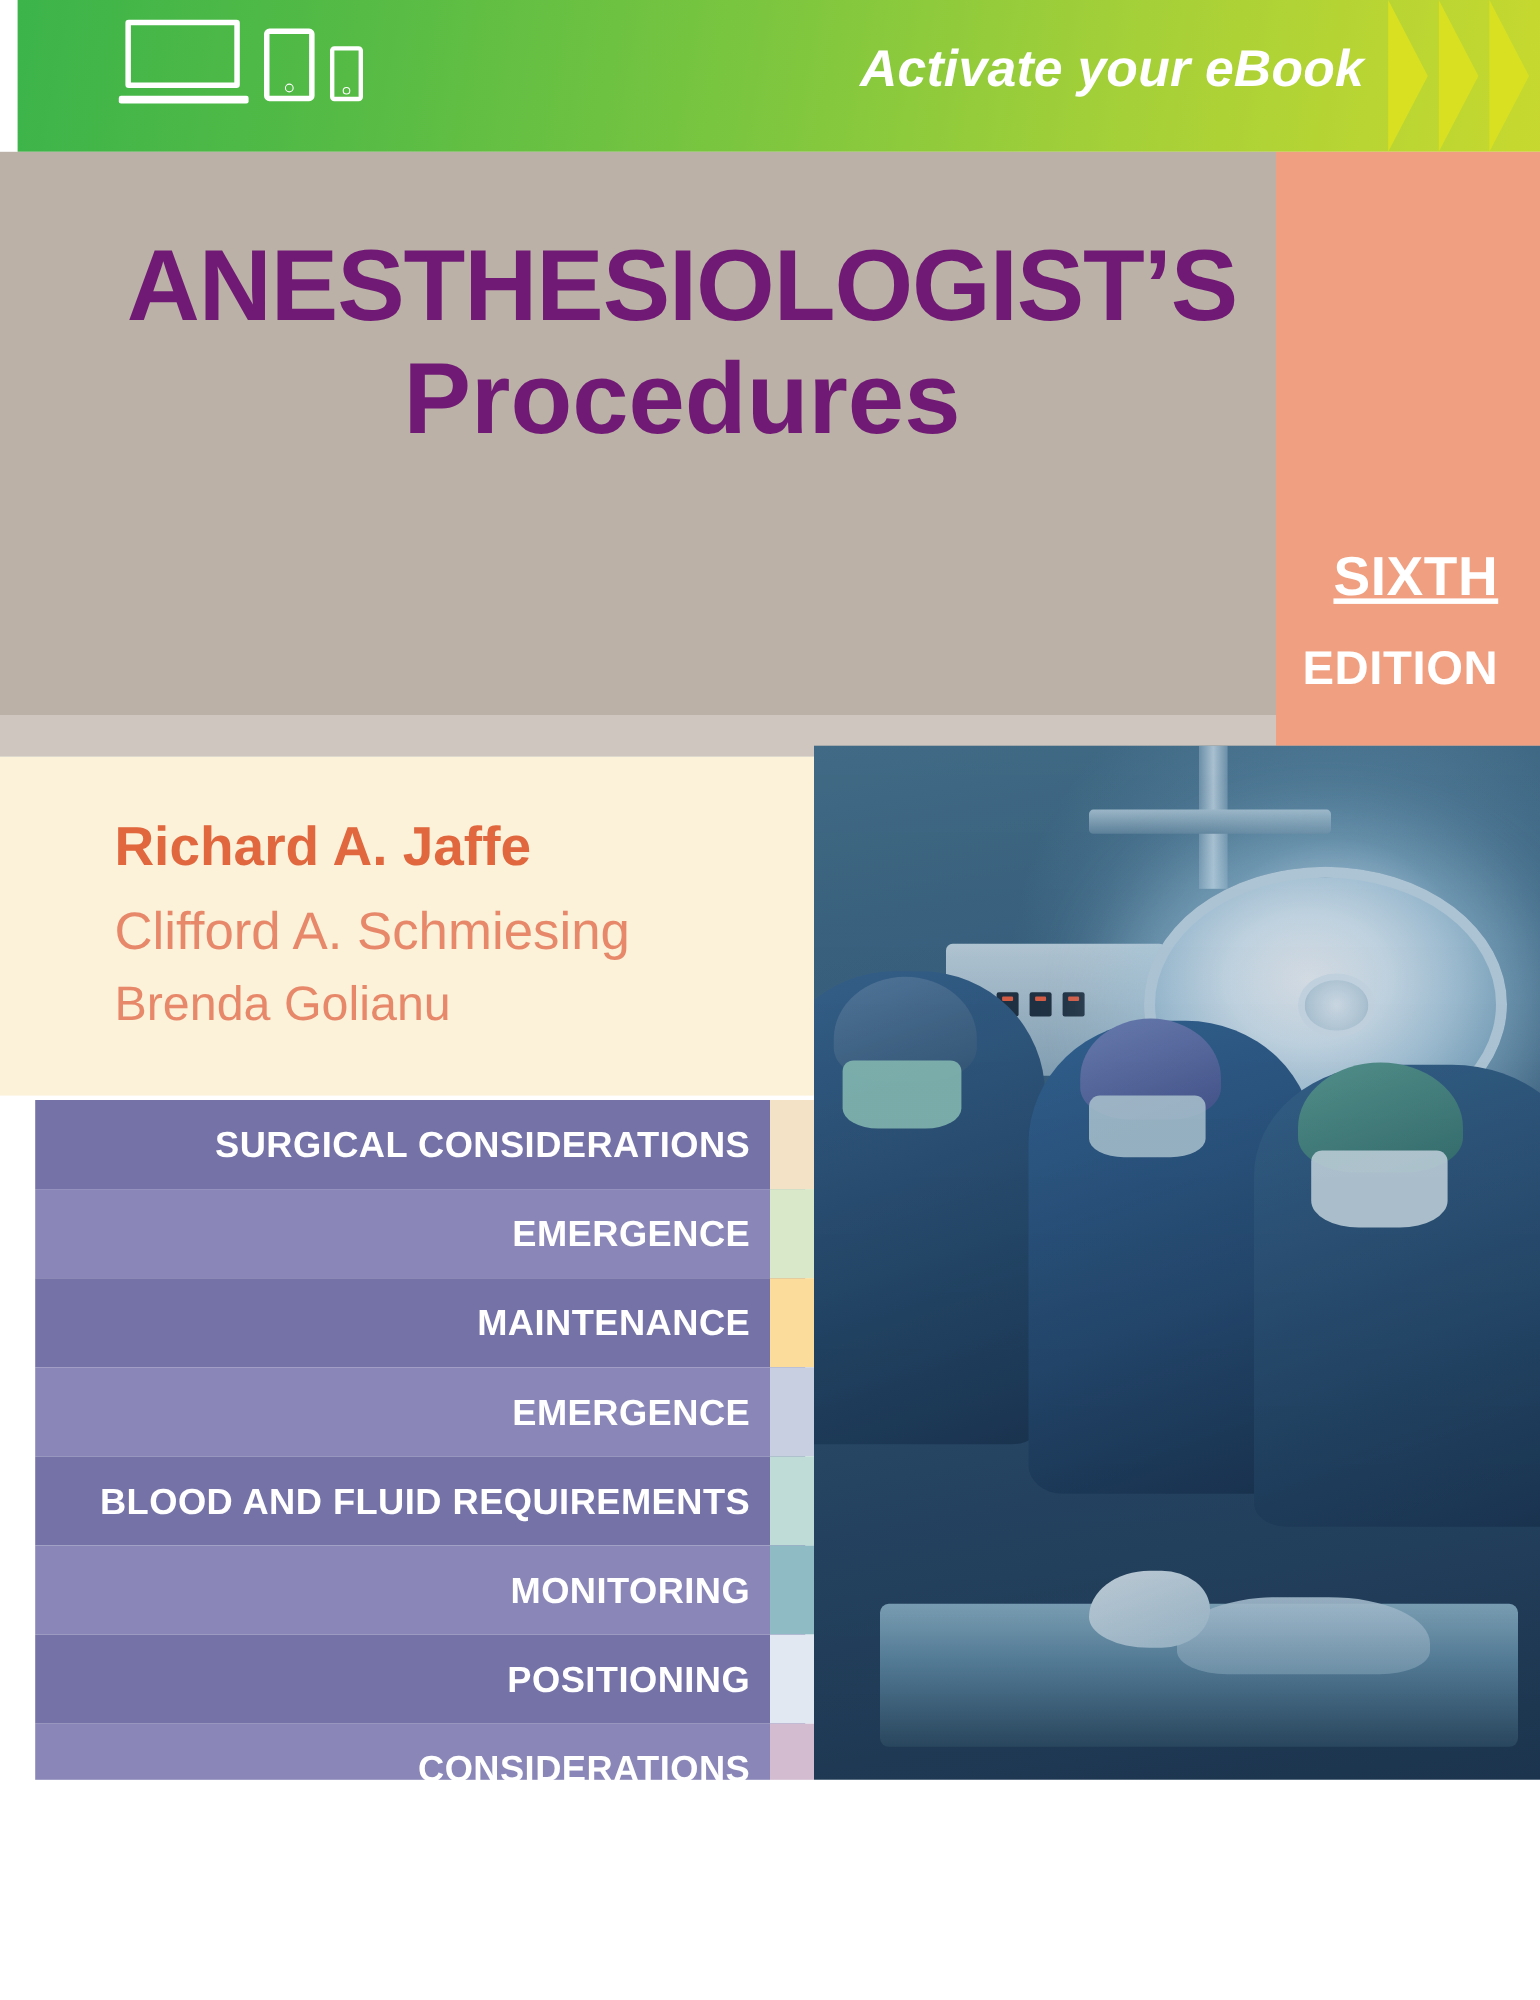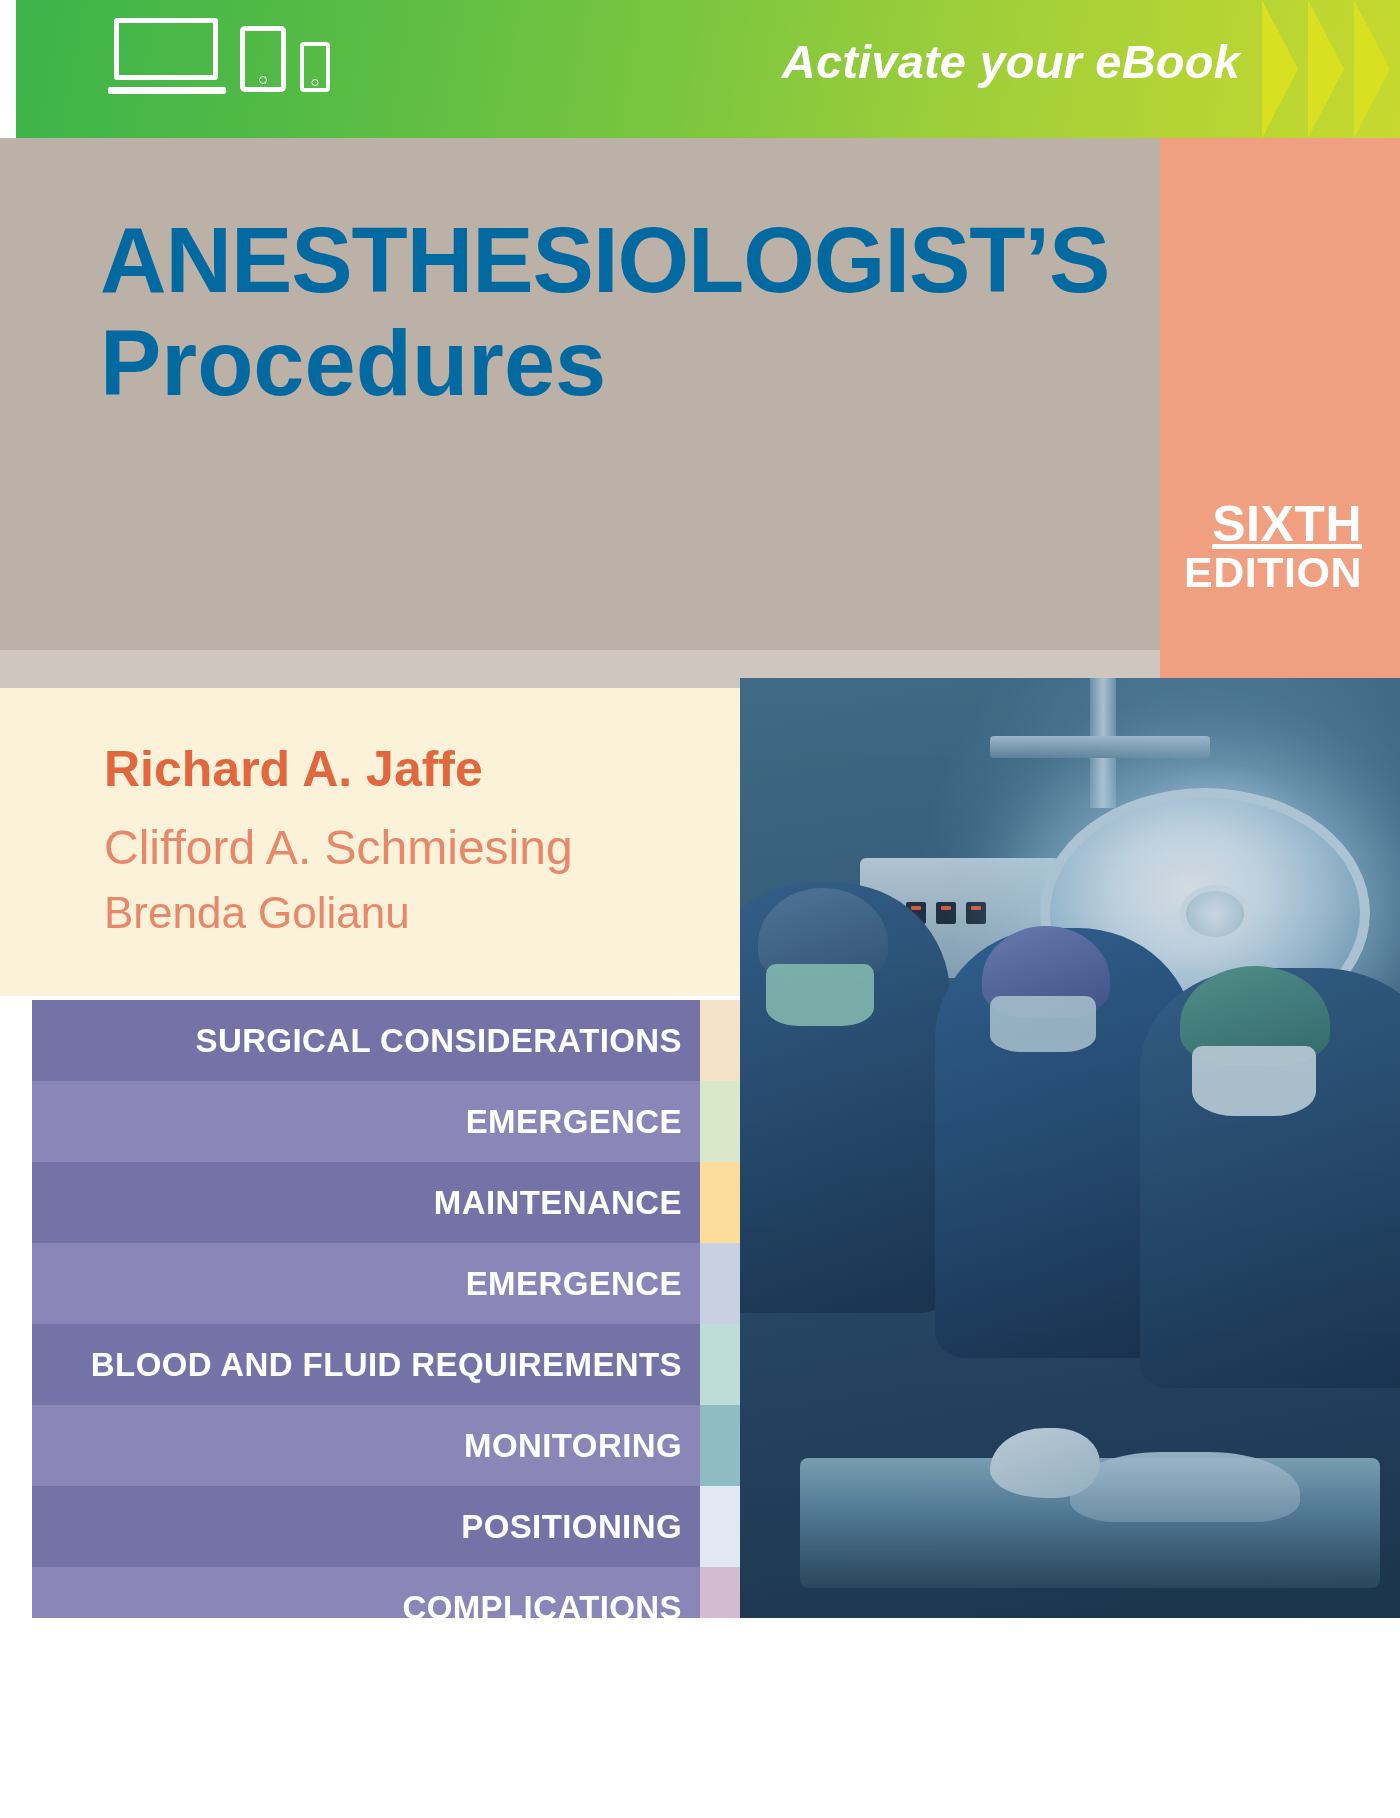--- a/index.html
+++ b/index.html
@@ -129,39 +129,40 @@
     position: absolute;
     right: 38px;
     top: 498px;
     width: 190px;
     text-align: right;
     color: #ffffff;
     font-weight: bold;
     line-height: 1.04;
   }
   .edition-text .sixth { font-size: 50px; display:block; letter-spacing: 0.5px; text-decoration: underline;}
-  .edition-text .edition { font-size: 43px; display:block; letter-spacing: 0.5px;}
+  .edition-text .edition { font-size: 43px; display:block; letter-spacing: 0.5px; margin-top: 36px;}
 
   .title-strip-lower {
     position: absolute;
     left: 0;
     top: 650px;
     width: 1160px;
     height: 38px;
     background: #cfc7bf;
   }
 
   .book-title {
     position: absolute;
     left: 100px;
     top: 215px;
     width: 1040px;
-    color: #0369a1;
+    color: #701a75;
     font-weight: bold;
     line-height: 0.99;
+    text-align: center;
   }
   .title-l1 {
     font-size: 92px;
     letter-spacing: -1px;
     display: block;
     white-space: nowrap;
   }
   .title-l2 {
     font-size: 92px;
     display: block;
@@ -506,21 +507,21 @@
       <span class="lbl">MONITORING</span>
     </div>
     <div class="topic-row">
       <div class="bar" style="background: rgb(117, 114, 168);"></div>
       <div class="swatch" style="background: rgb(226, 232, 242);"></div>
       <span class="lbl">POSITIONING</span>
     </div>
     <div class="topic-row">
       <div class="bar" style="background: rgb(138, 135, 184);"></div>
       <div class="swatch" style="background: rgb(211, 188, 208);"></div>
-      <span class="lbl">COMPLICATIONS</span>
+      <span class="lbl">CONSIDERATIONS</span>
     </div>
   </div>
 
   <div class="footer">
     
   </div>
 
 </div>
 
 </body></html>

